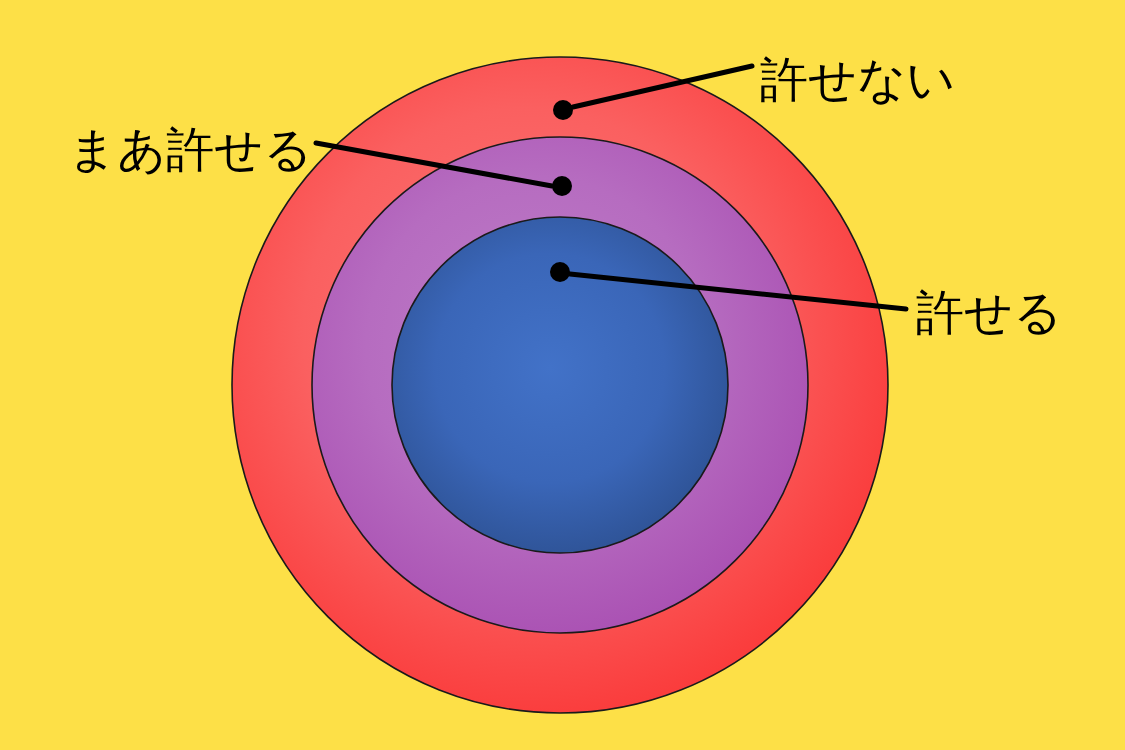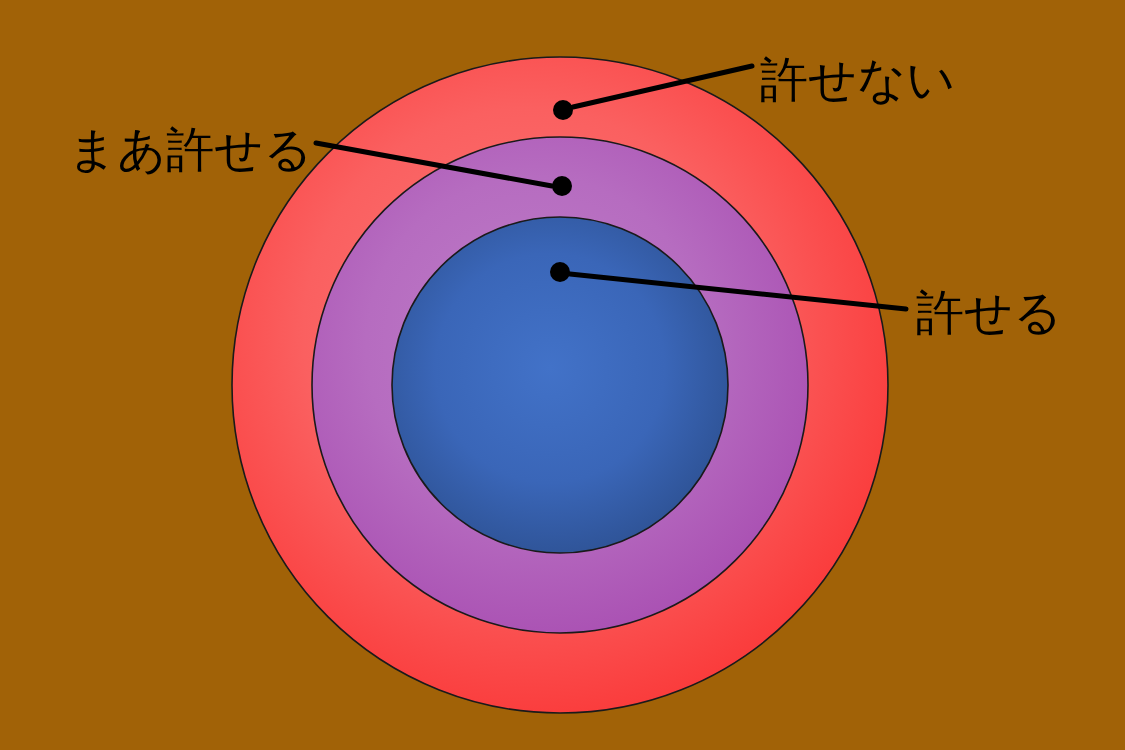--- a/index.html
+++ b/index.html
@@ -10,21 +10,21 @@
   body {
     width: 1125px;
     height: 750px;
     overflow: hidden;
     font-family: "DejaVu Sans", "Liberation Sans", sans-serif;
   }
   #diagram-root {
     position: relative;
     width: 1125px;
     height: 750px;
-    background: #a16207;
+    background: #fde047;
   }
   svg#venn-svg {
     display: block;
     width: 1125px;
     height: 750px;
   }
   .callout-label {
     font-family: "DejaVu Sans", "Liberation Sans", sans-serif;
     font-size: 48px;
     fill: #000000;

